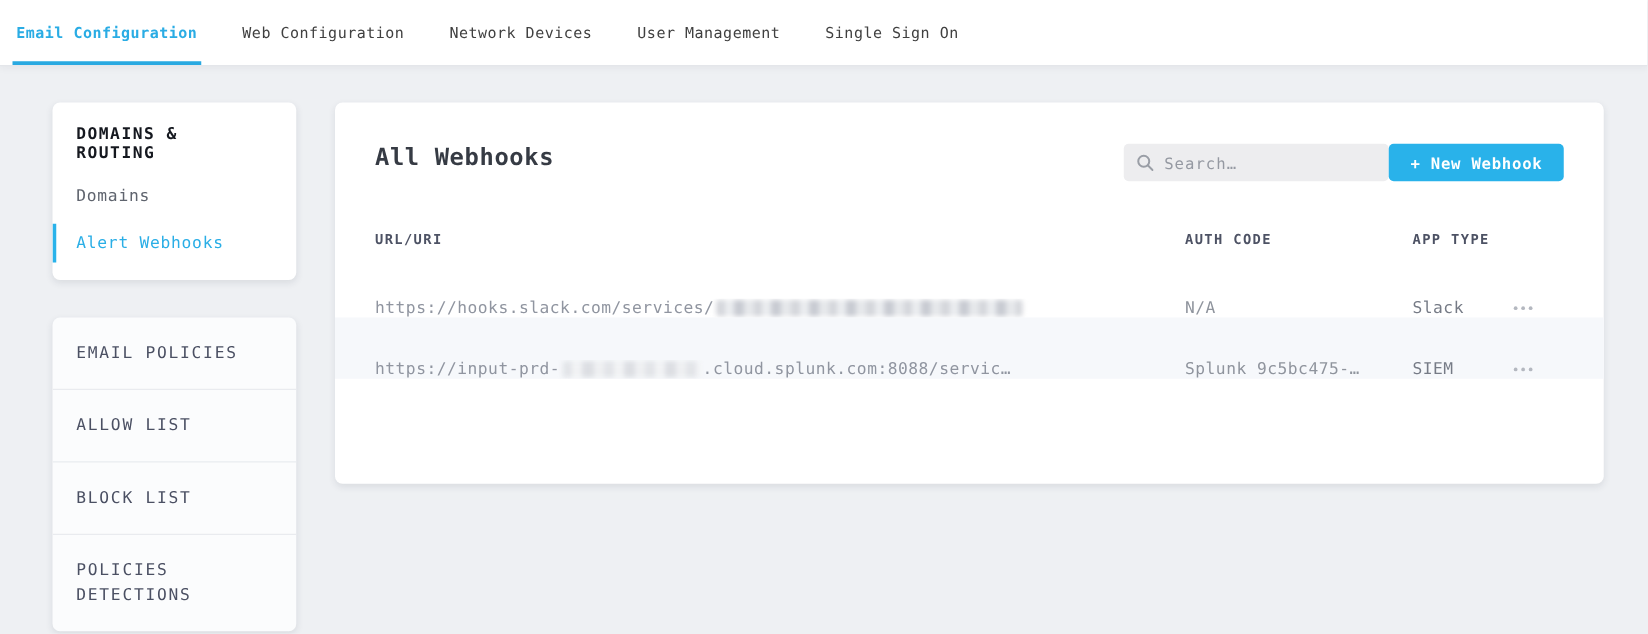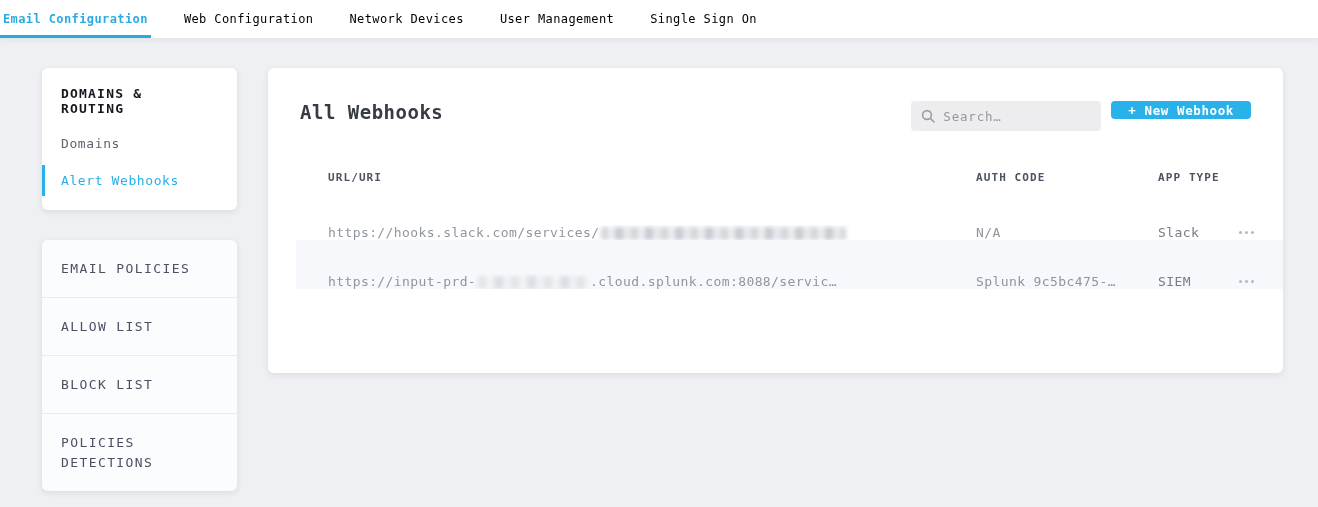--- a/index.html
+++ b/index.html
@@ -6,29 +6,30 @@
   html,body { width:1318px; height:507px; overflow:hidden; }
   body {
     font-family:"DejaVu Sans Mono","Liberation Mono",monospace;
     background:#eef0f3;
     color:#3a3f47;
   }
 
   
   .topbar {
     position:relative; z-index:5;
-    height:38px; background:#ffffff;
+    height:52px; background:#ffffff;
     box-shadow:0 1px 0 #e4e6ea, 0 3px 6px rgba(30,40,60,.05);
     display:flex; align-items:stretch;
+    padding-left:10px;
   }
   .tab {
     display:flex; align-items:center;
     padding:0 3px; margin-right:30px;
     font-size:12px; letter-spacing:.4px;
-    color:#000000; cursor:pointer;
+    color:#404040; cursor:pointer;
     border-bottom:3px solid transparent;
     padding-top:3px; white-space:nowrap;
   }
   .tab.active {
     color:#2aace4; font-weight:bold;
     border-bottom-color:#29a9e1;
   }
 
   
   .layout { position:relative; width:1318px; height:469px; }
@@ -70,41 +71,41 @@
   .panel-header {
     display:flex; align-items:flex-start;
     padding:33px 32px 0 32px;
   }
   .panel-title {
     font-size:19px; font-weight:bold; color:#363b44;
     letter-spacing:.5px; flex:1;
   }
   .search-box {
     display:flex; align-items:center;
-    width:190px; height:30px;
+    width:212px; height:30px;
     background:#ededef; border-radius:4px;
-    padding:12px 10px; margin-right:10px;
+    padding:12px 10px; 
   }
   .search-box svg { flex:0 0 auto; }
   .search-input {
     border:none; outline:none; background:transparent;
     font-family:inherit; font-size:12.5px; letter-spacing:.8px;
     color:#5f646e; width:100%; margin-left:8px;
   }
   .search-input::placeholder { color:#9599a2; }
   .btn-primary {
-    height:18px; padding:0 17px;
+    height:30px; padding:0 17px;
     background:#29b2ea; color:#ffffff;
     border:none; border-radius:4px;
     font-family:inherit; font-size:12.5px; font-weight:bold;
     letter-spacing:.6px; cursor:pointer; white-space:nowrap;
   }
 
   
-  .table { margin-top:32px;margin-left:28px; }
+  .table { margin-top:32px; }
   .thead, .trow { display:flex; align-items:center; padding:0 32px; }
   .thead { height:28px; }
   .th {
     font-size:11px; font-weight:bold; color:#4d5264;
     letter-spacing:1.1px;
   }
   .col-url { flex:0 0 648px; overflow:hidden; white-space:nowrap; }
   .col-auth { flex:0 0 182px; white-space:nowrap; overflow:hidden; }
   .col-app { flex:0 0 77px; white-space:nowrap; }
   .col-actions { flex:1; display:flex; align-items:center; }

